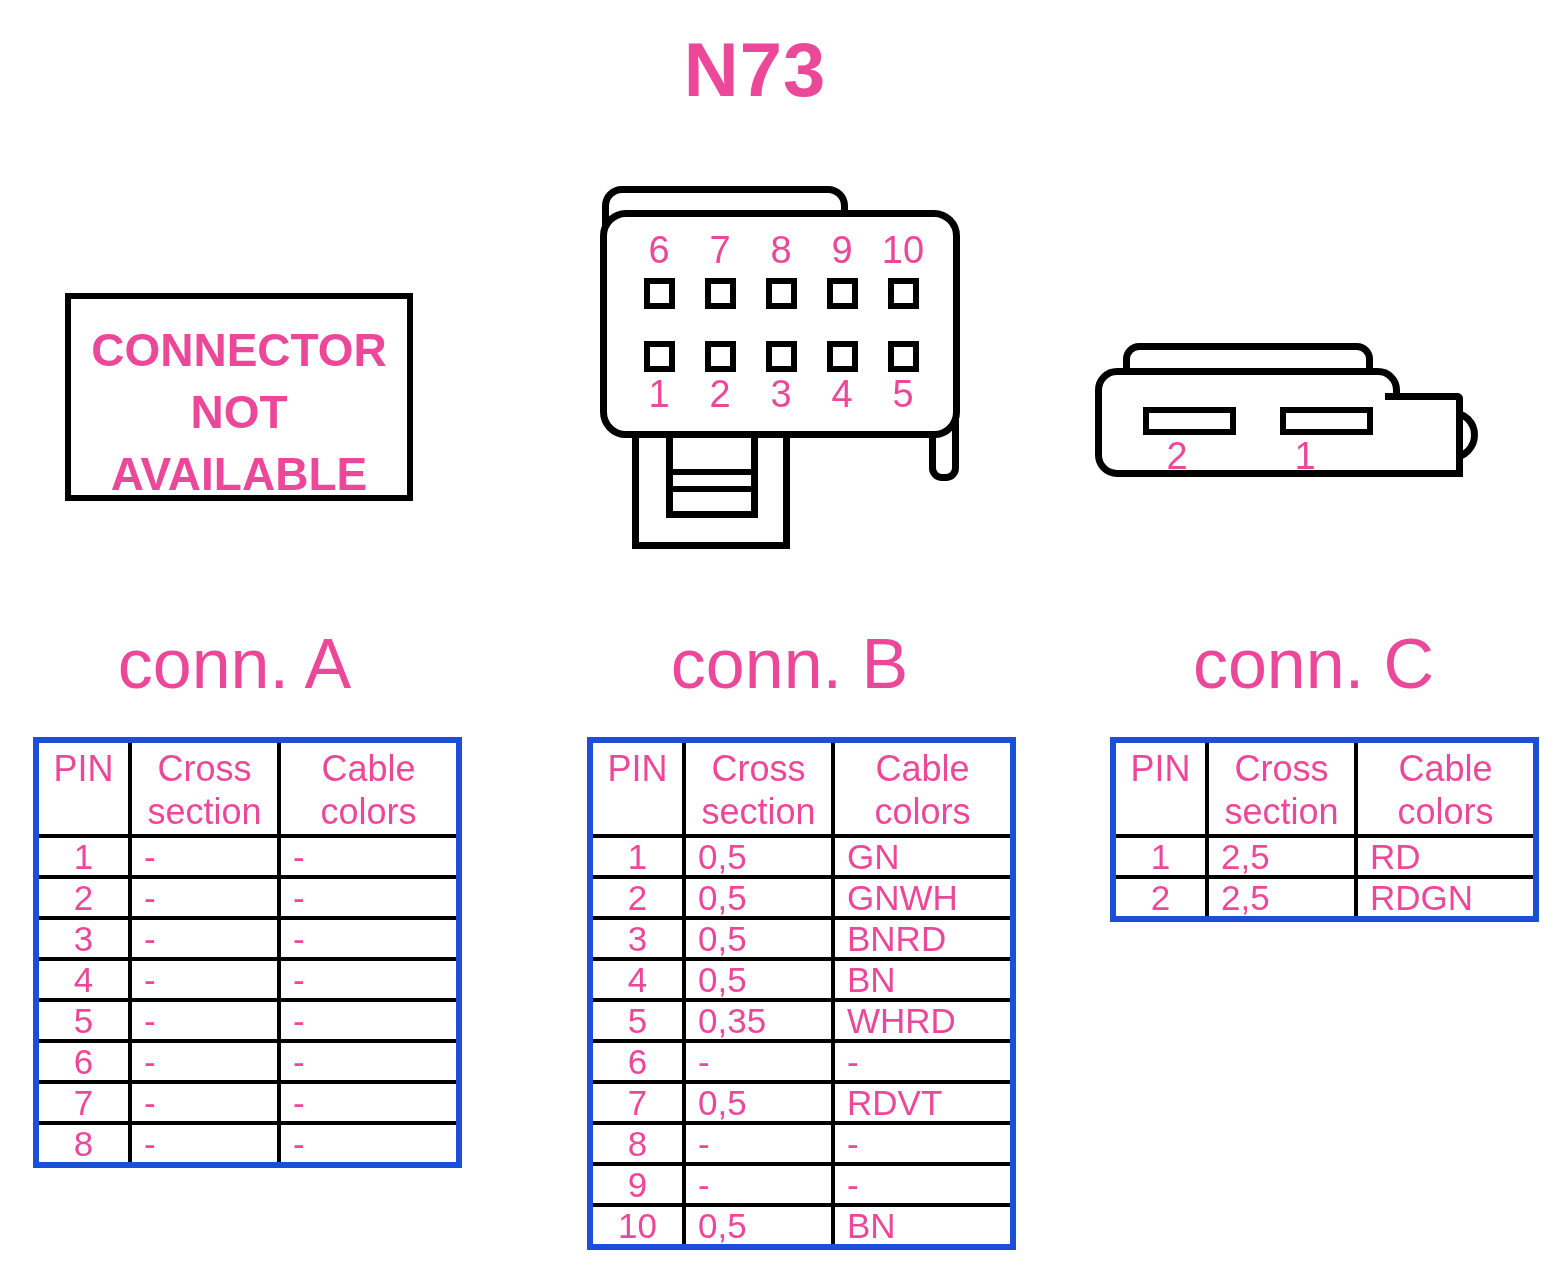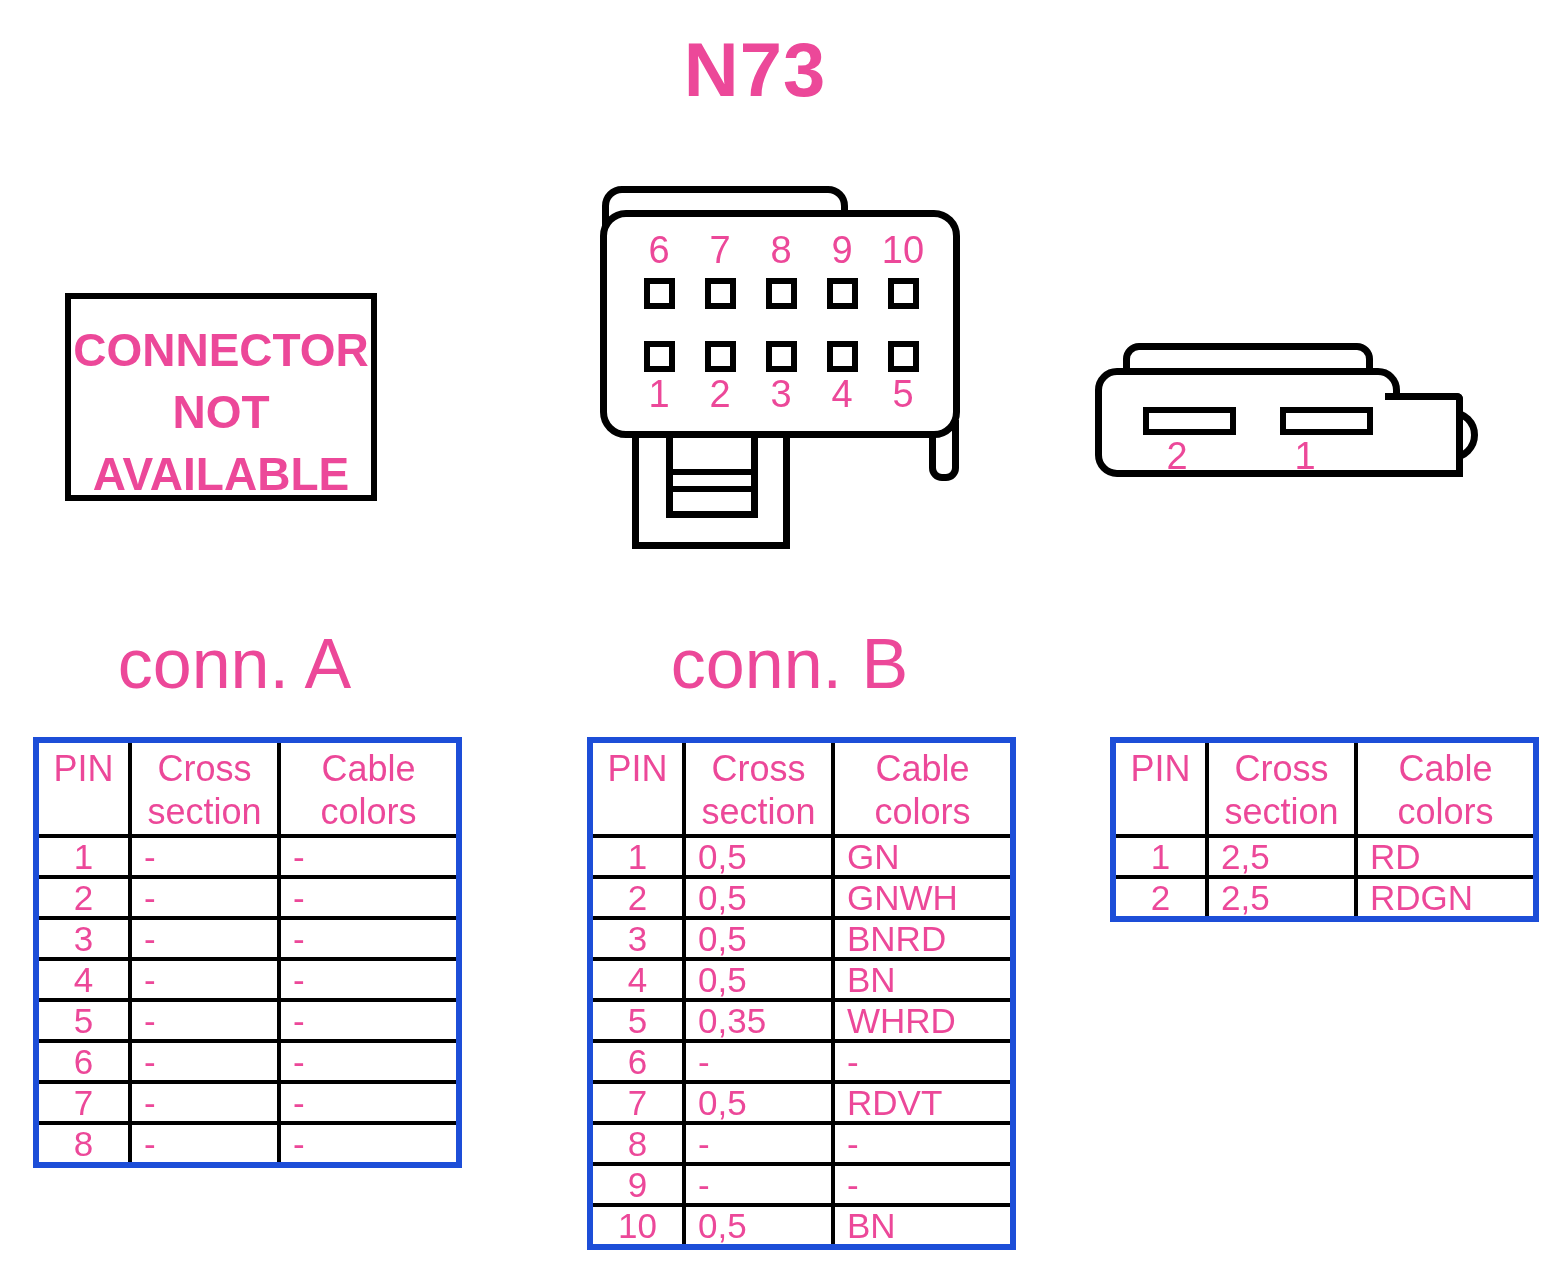--- a/index.html
+++ b/index.html
@@ -13,21 +13,21 @@
     font-size:76px;font-weight:700;text-align:center;letter-spacing:1px;
   }
   .conn-heading{
     position:absolute;top:624px;font-size:70px;font-weight:400;text-align:center;
   }
   #heading-a{left:33px;width:403px;}
   #heading-b{left:587px;width:405px;}
   #heading-c{left:1110px;width:407px;}
   
   .notice-box{
-    position:absolute;left:65px;top:293px;width:312px;height:208px;
+    position:absolute;left:65px;top:293px;width:348px;height:208px;
     border:6px solid #000;box-sizing:border-box;background:#fff;
   }
   .notice-text{
     width:100%;margin-top:20px;font-size:46px;font-weight:700;line-height:62px;
     text-align:center;white-space:pre-line;
   }
   
   .cb-tab{
     position:absolute;left:602px;top:186px;width:246px;height:70px;
     border:7px solid #000;border-radius:20px 20px 0 0;box-sizing:border-box;z-index:1;
@@ -192,20 +192,21 @@
     <div class="cc-body"></div>
     <div class="cc-ext"></div>
     <div class="cc-slot" id="cc-slot-2"></div>
     <div class="cc-slot" id="cc-slot-1"></div>
     <div class="cc-label" id="cc-label-2">2</div>
     <div class="cc-label" id="cc-label-1">1</div>
   </div>
 
   <div class="conn-heading" id="heading-a">conn. A</div>
   <div class="conn-heading" id="heading-b">conn. B</div>
+  <div class="conn-heading" id="heading-c">conn. C</div>
 
   <table class="pin-table" id="table-a">
     <thead>
       <tr>
         <th class="col-pin">PIN</th>
         <th class="col-cross">Cross
 section</th>
         <th class="col-colors">Cable
 colors</th>
       </tr>

